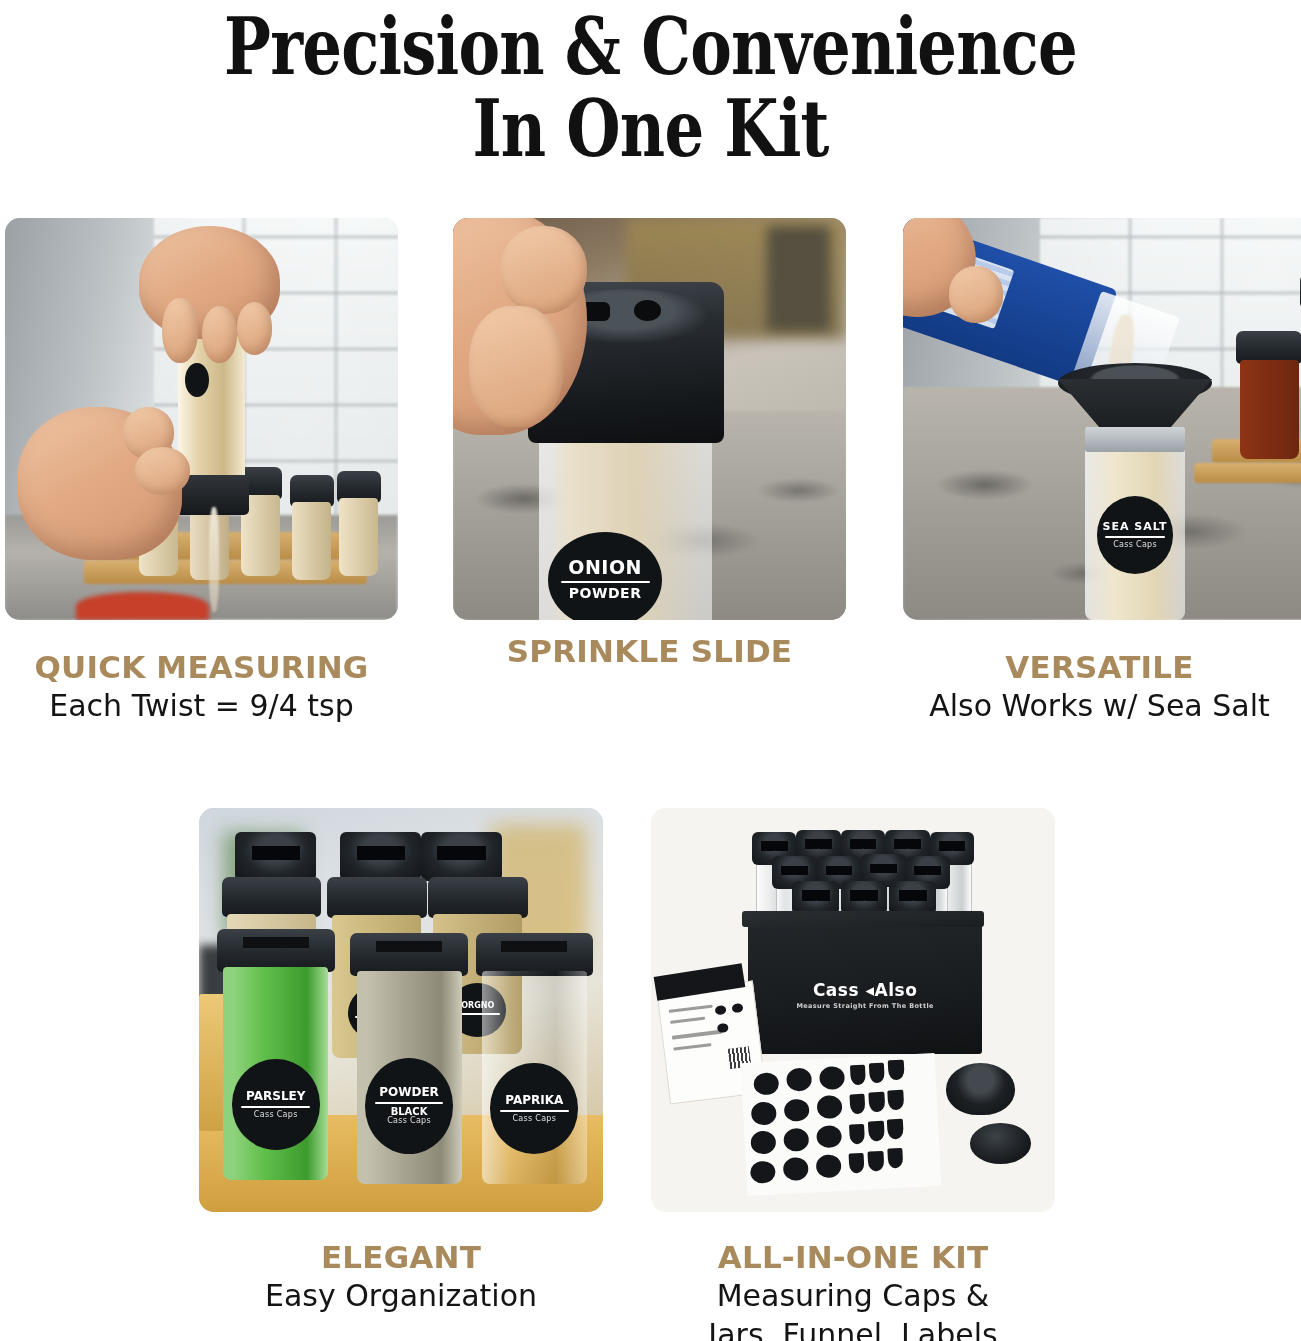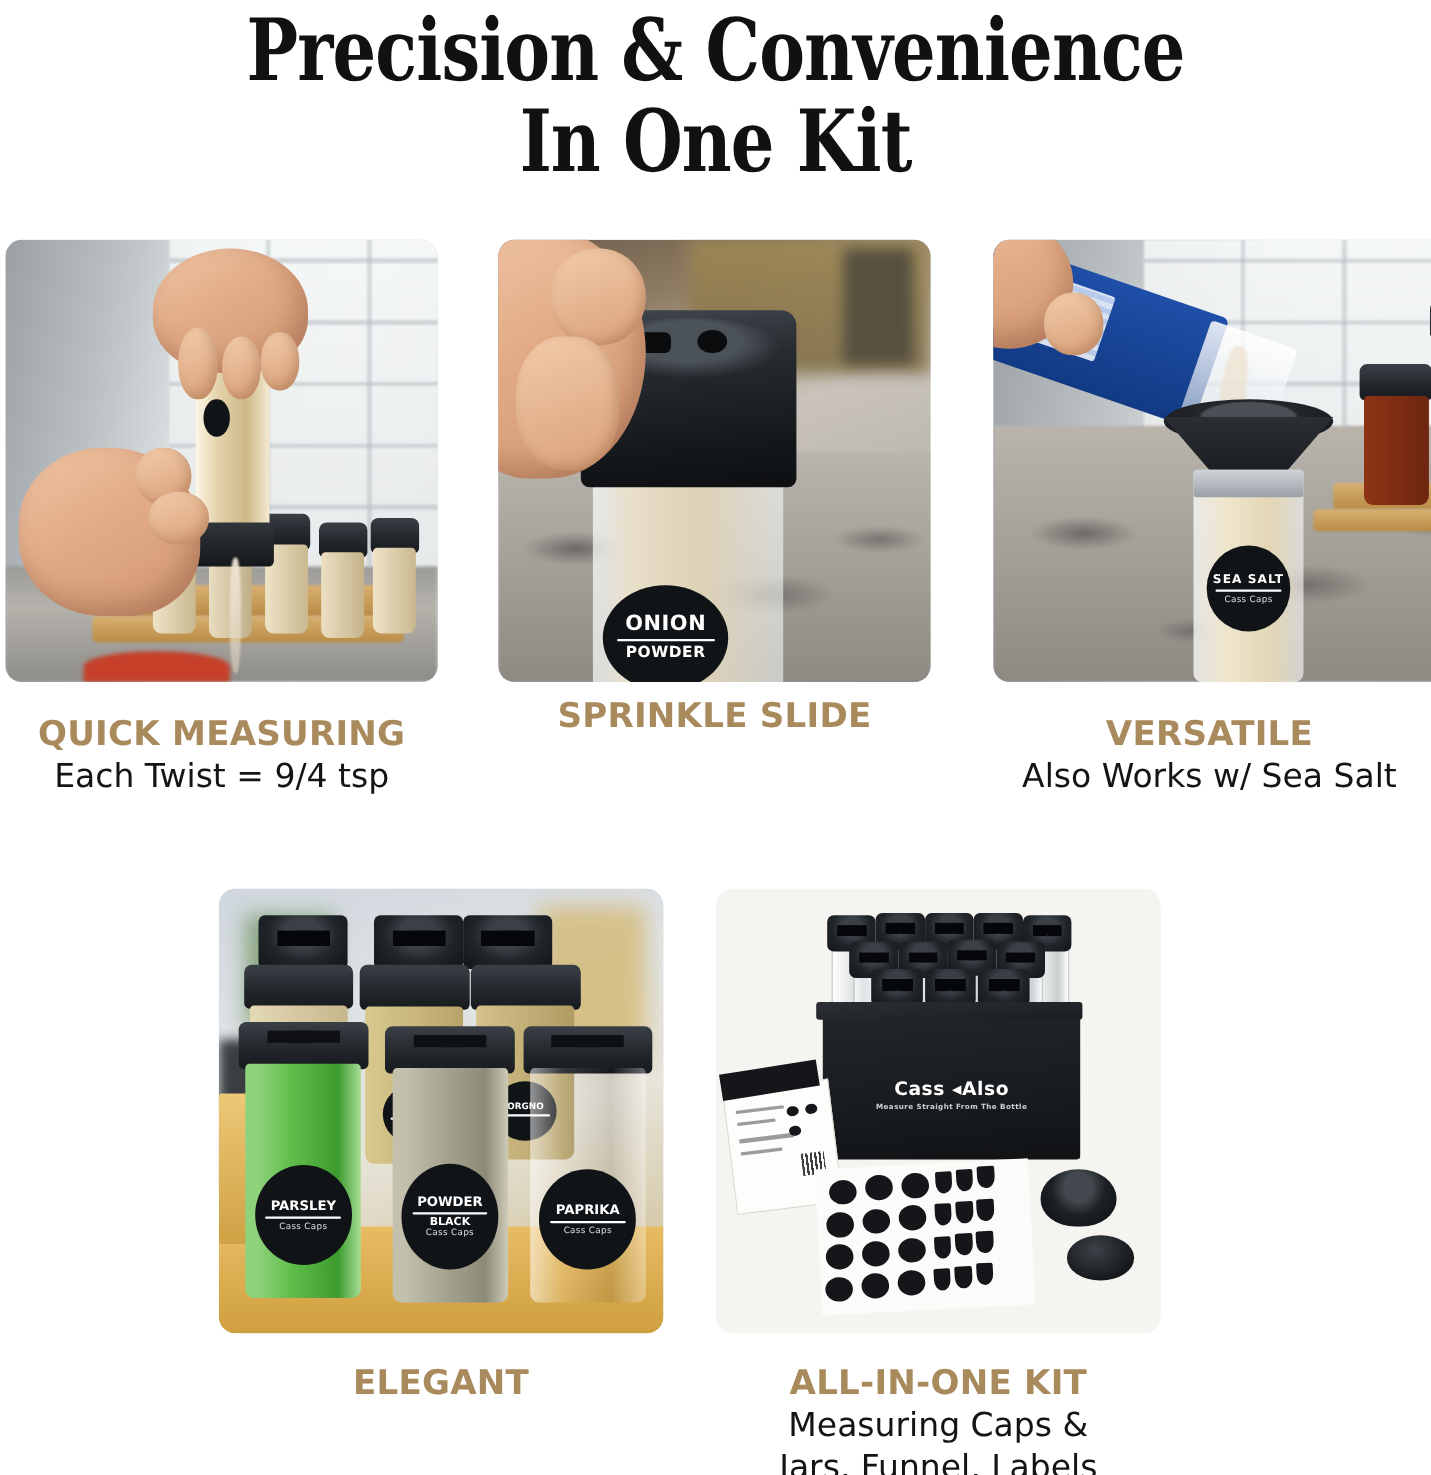--- a/index.html
+++ b/index.html
@@ -455,20 +455,21 @@
           <div class="label-dot" style="left:8%; top:52%; width:84%; height:36%; font-size:12px;">
             <span>PAPRIKA</span>
             <span class="ld-rule"></span>
             <span class="ld-brand">Cass Caps</span>
           </div>
         </div>
       </div>
     </div>
     <div class="caption" style="margin-top:26px;">
       <div class="cap-head">ELEGANT</div>
+      <div class="cap-sub">Easy Organization</div>
     </div>
   </div>
 
   <div class="cell" style="left:651px; top:808px; width:404px;">
     <div class="photo" style="width:404px; height:404px; background:#f6f4f0;">
       <div class="scene">
         <div class="kit-bg"></div>
 
         <div class="kit-jar" style="left:26%; top:9%;  width:9.5%; height:26%;"></div>
         <div class="kit-jar" style="left:37%; top:8%;  width:9.5%; height:27%;"></div>

